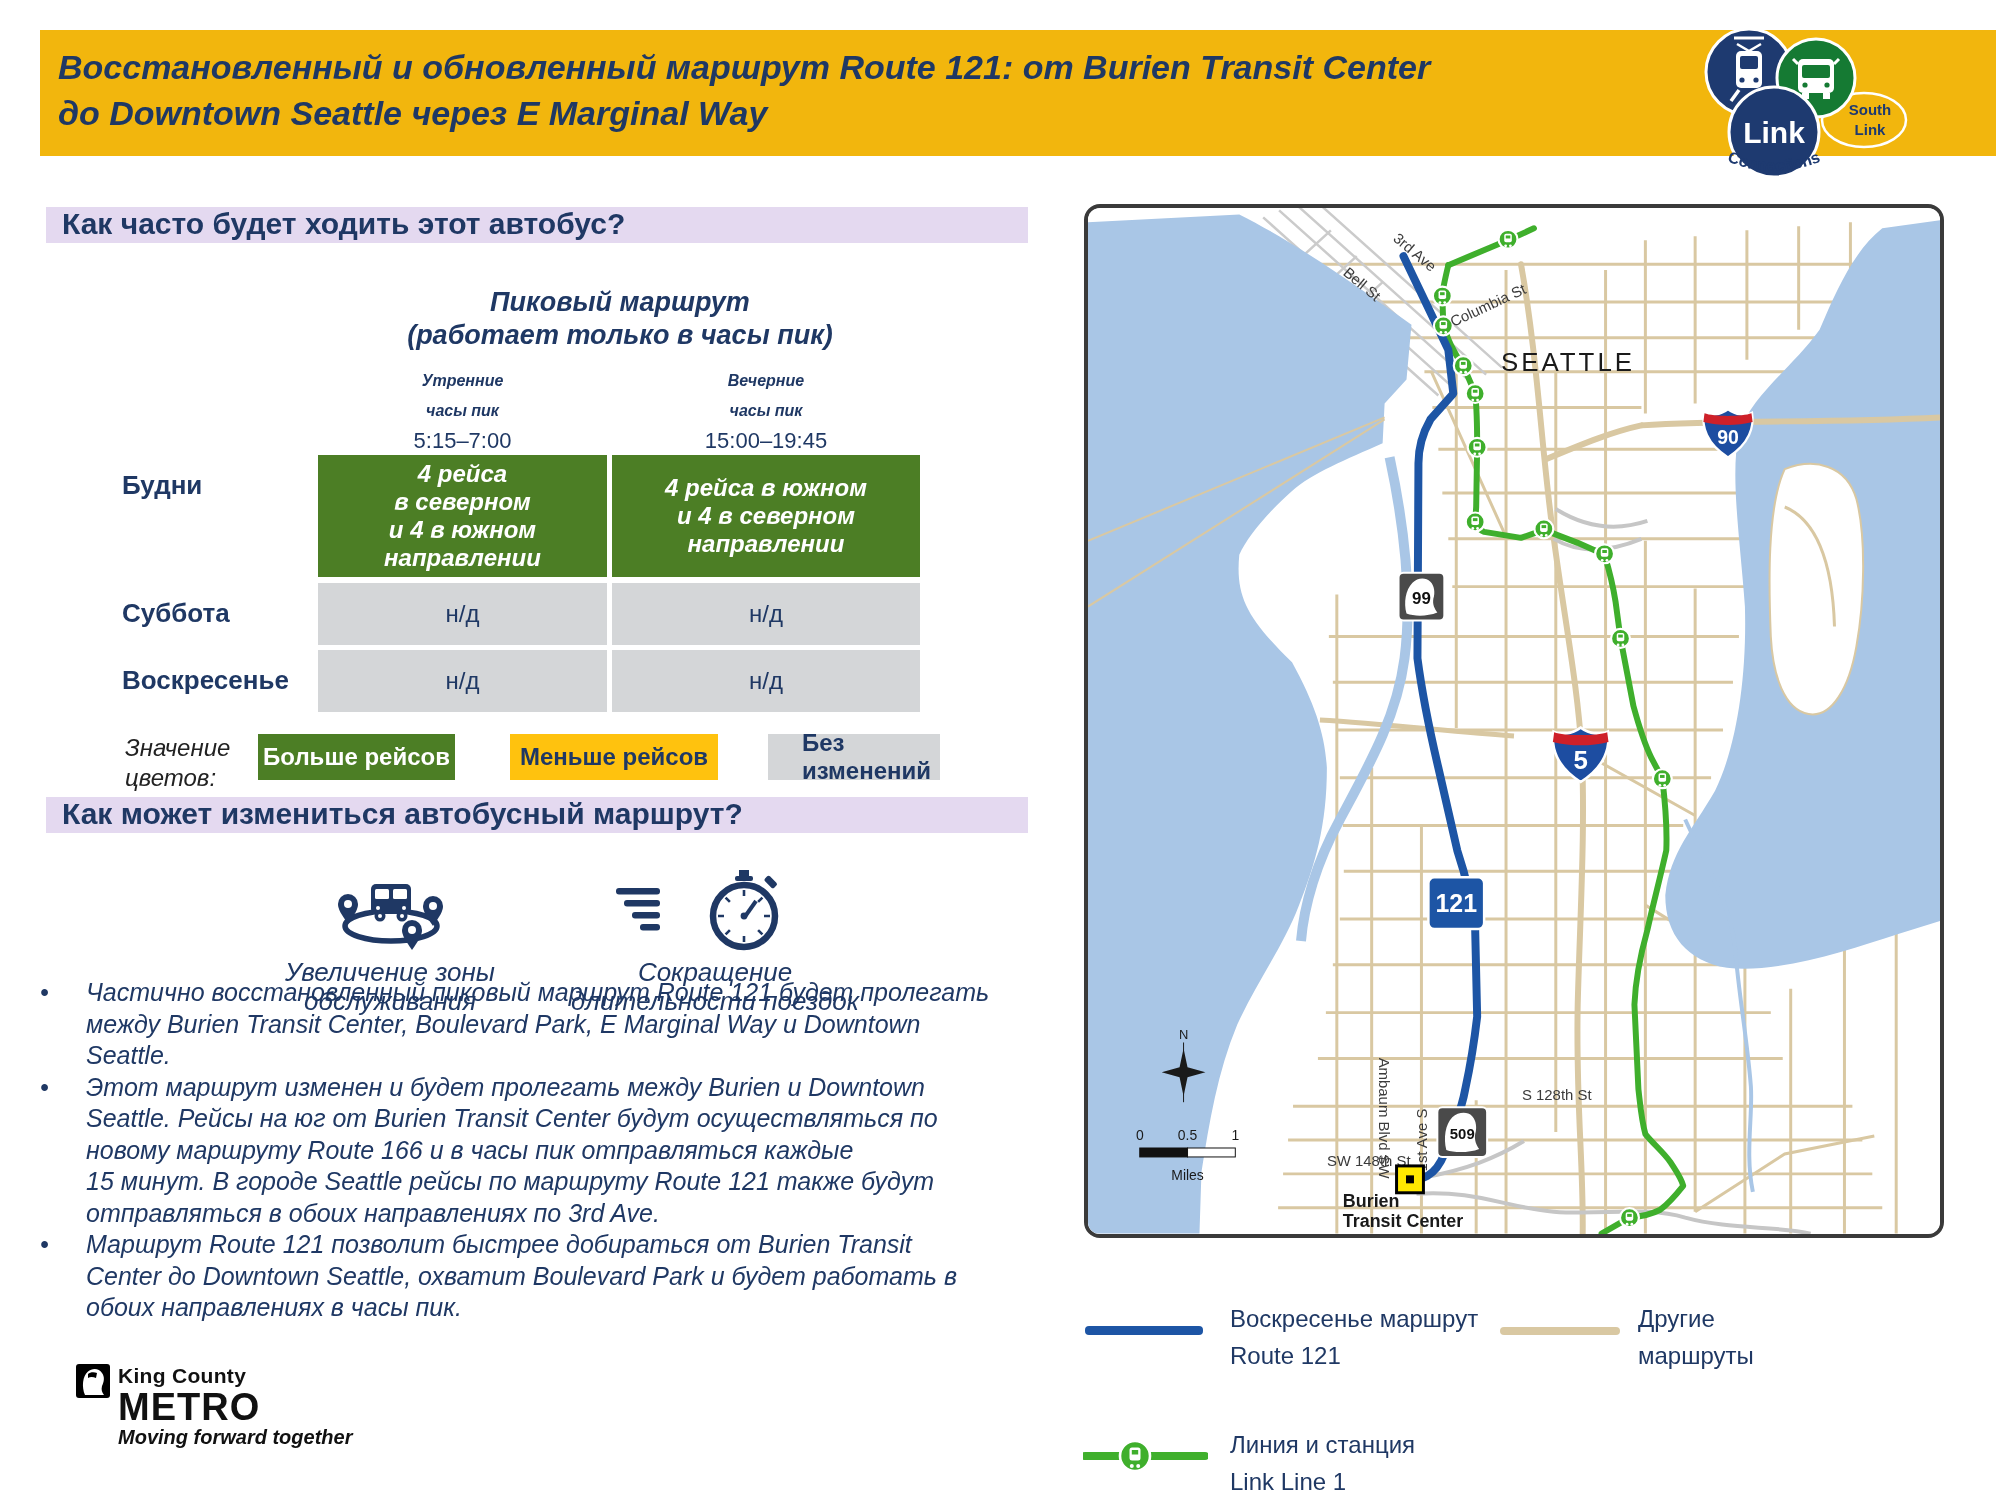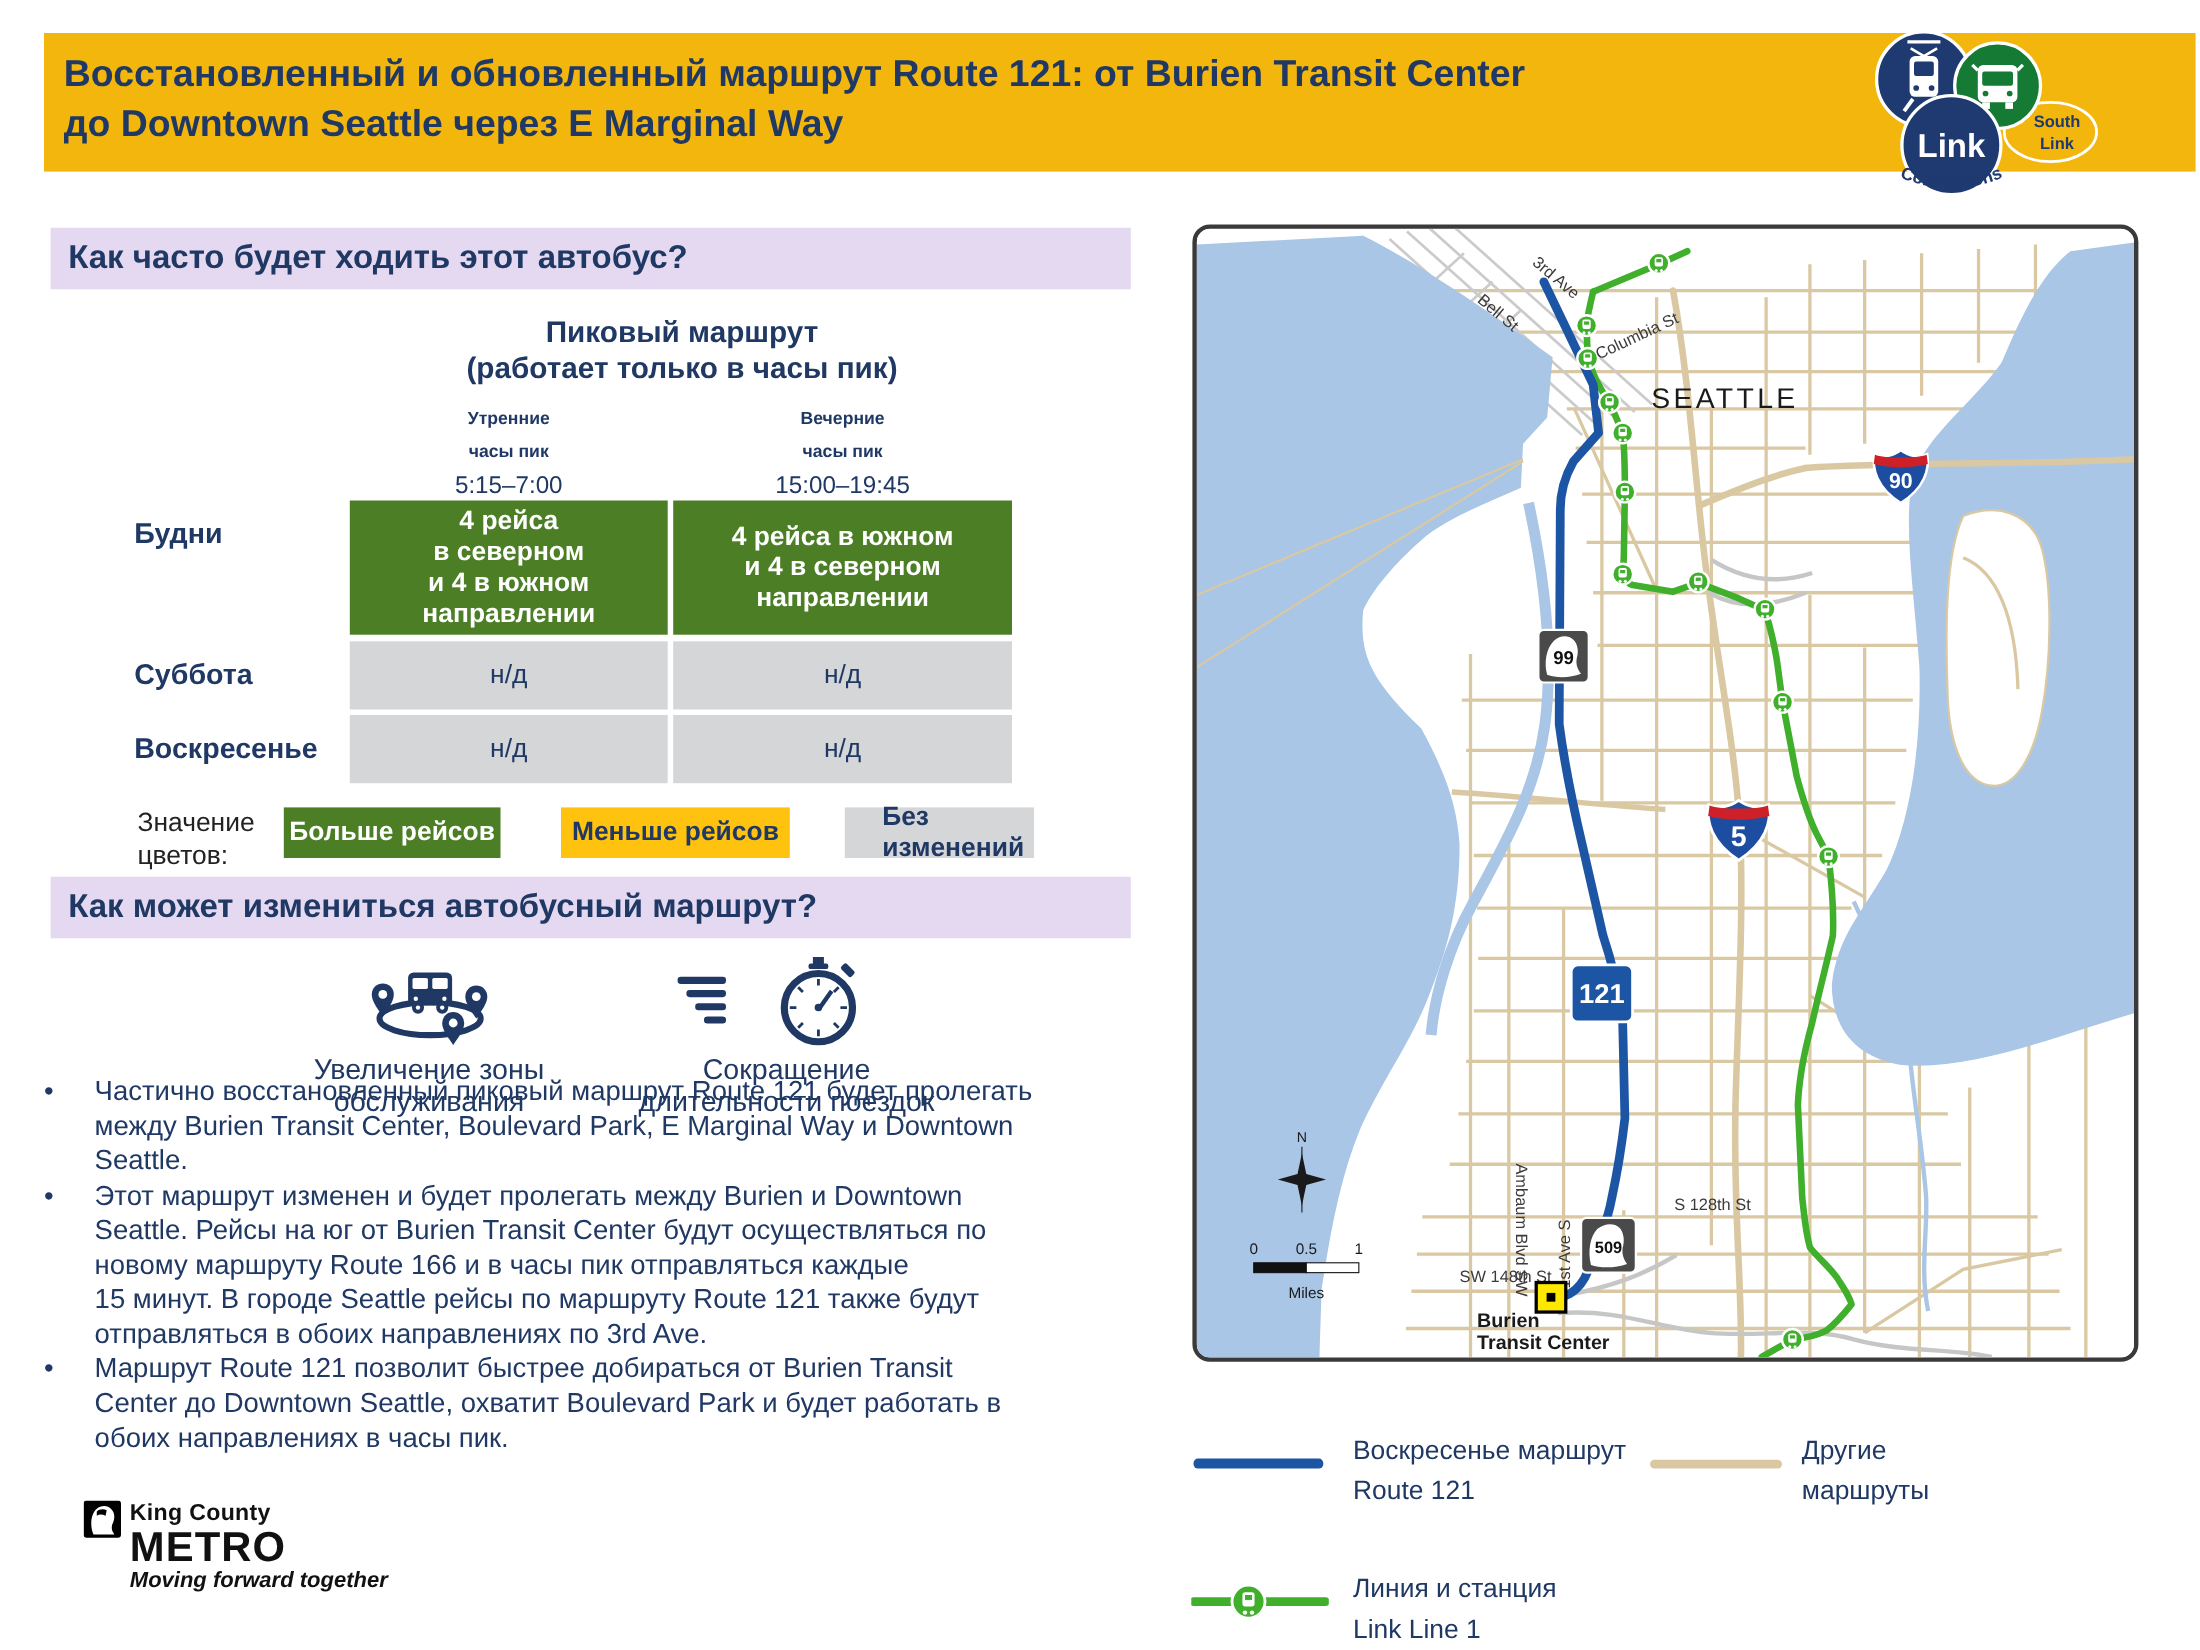--- a/index.html
+++ b/index.html
@@ -4,26 +4,26 @@
 <style>
   :root{
     --navy:#1F3864; --header-bg:#F2B60D; --more-green:#4C7E25; --less-yellow:#FFC20E;
     --nochange-gray:#D4D6D8; --purple-band:#E4D9F0; --route-blue:#1D55A5; --link-green:#3FAF2C;
     --other-routes-tan:#D9C8A2; --water-blue:#A9C6E6;
   }
   *{margin:0;padding:0;box-sizing:border-box;}
   html,body{width:2000px;height:1500px;}
   body{position:relative;background:#fff;font-family:"Liberation Sans",sans-serif;overflow:hidden;color:var(--navy);}
   .abs{position:absolute;}
-  .preline{white-space:pre-line;}
+  .preline{white-space:pre-line;font-style:italic;}
 
   .header-band{left:40px;top:30px;width:1956px;height:126px;background:var(--header-bg);}
   .header-title{left:58px;top:44px;width:1480px;font-size:34px;line-height:46px;font-weight:bold;color:var(--navy);}
 
-  .purple-band{left:46px;width:982px;height:56px;background:var(--purple-band);display:flex;align-items:center;padding-left:16px;}
+  .purple-band{left:46px;width:982px;height:36px;background:var(--purple-band);display:flex;align-items:flex-start;padding-left:16px;}
   .purple-band .bt{font-size:30px;font-weight:bold;color:var(--navy);}
   #band1{top:207px;} #band2{top:797px;}
 
   .tbl-title{left:220px;top:286px;width:800px;text-align:center;font-size:27px;line-height:33px;font-weight:bold;}
   .colhead{top:366px;text-align:center;}
   .colhead .h{font-size:16px;line-height:30px;font-weight:bold;}
   .colhead .t{font-size:22px;line-height:26px;font-weight:normal;margin-top:2px;}
   #colhead1{left:318px;width:289px;} #colhead2{left:612px;width:308px;}
 
   .rowlabel{left:122px;width:190px;font-size:26px;font-weight:bold;}

